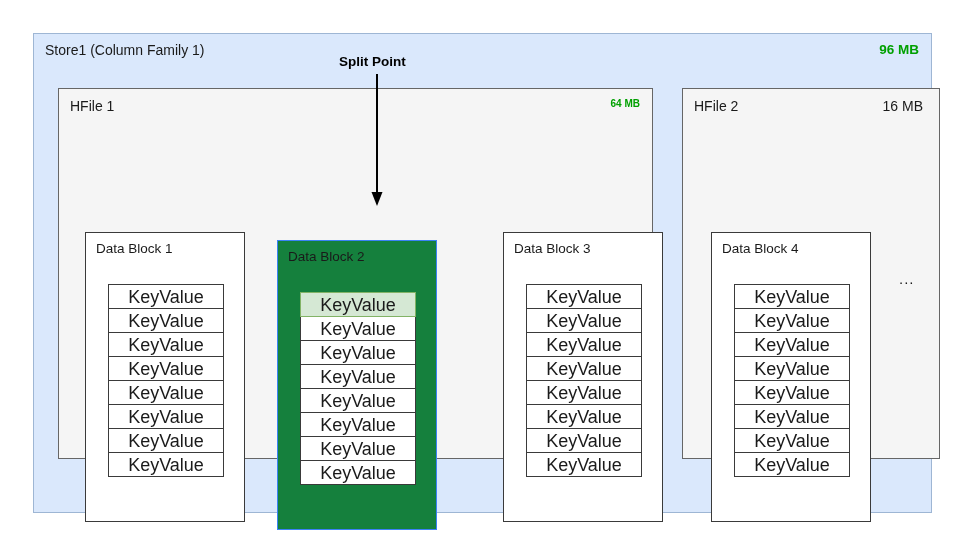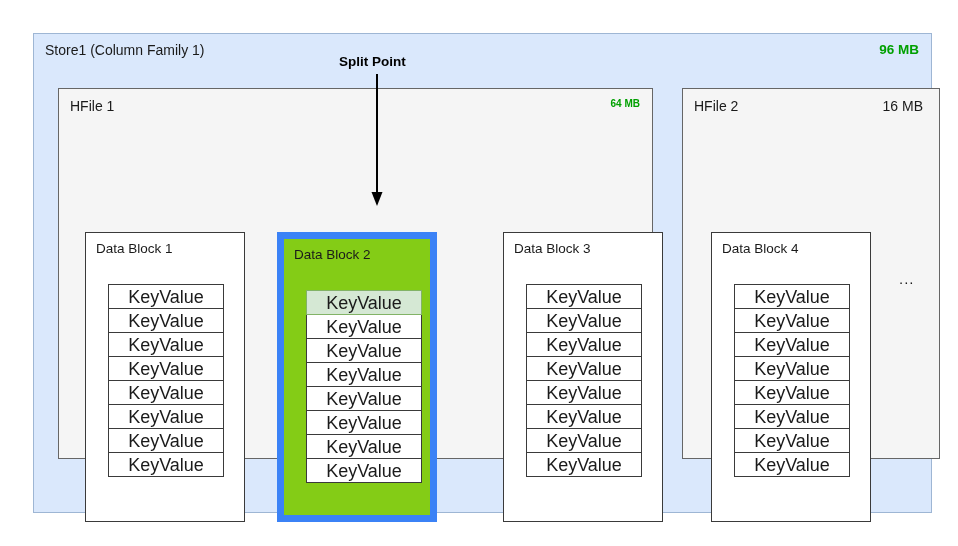--- a/index.html
+++ b/index.html
@@ -79,22 +79,23 @@
   .data-block {
     position: absolute;
     top: 143px;
     width: 160px;
     height: 290px;
     background: #ffffff;
     border: 1px solid #3a3a3a;
     box-sizing: border-box;
   }
   .data-block.highlight {
-    background: #84cc16;
-    border: 7px solid #3b82f6;
+    background: #15803d;
+    border: 1px solid #3b82f6;
+    margin-top: 8px;
   }
   .db-title {
     position: absolute;
     left: 10px;
     top: 8px;
     font-size: 13.5px;
     color: #1a1a1a;
     white-space: nowrap;
   }
   .kv-stack {

